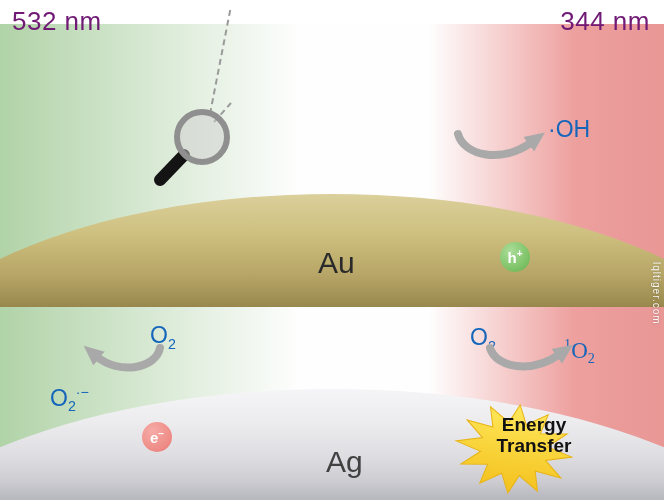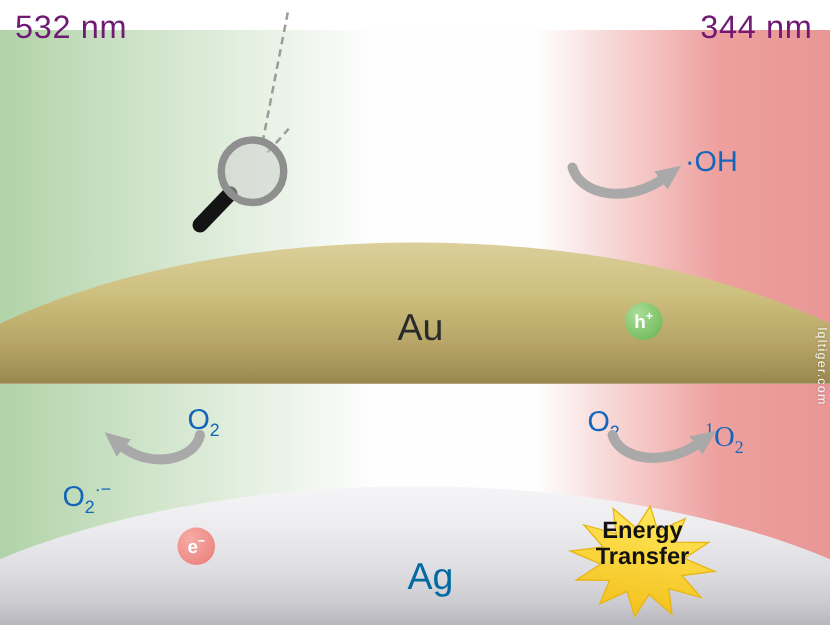--- a/index.html
+++ b/index.html
@@ -17,21 +17,21 @@
   .dome{position:absolute;border-radius:50%;}
   #au-dome{left:-118px;top:170px;width:900px;height:400px;
     background:linear-gradient(180deg,#dbcf9b 0%,#cec07f 10%,#b7a667 20%,#9e8d51 27%,#8a7a42 31%,#857640 100%);}
   #ag-dome{left:-148px;top:82px;width:960px;height:420px;
     background:linear-gradient(180deg,#f5f5f7 0%,#ececef 8%,#dedee2 16%,#ccccd1 22%,#b8b8bf 26%,#adadb4 100%);}
   .abs{position:absolute;}
   .wavelength{font-size:26px;color:#701a75;letter-spacing:.5px;}
   .chem{font-size:23px;color:var(--accent_blue,#1566bb);white-space:nowrap;}
   .chem sub,.chem sup{font-size:62%;}
   .particle-label{font-size:30px;color:#2a2a2a;}
-  #ag-label{color:#0369a1;}
+  #ag-label{color:#404040;}
   .carrier{width:30px;height:30px;border-radius:50%;color:#fff;font-size:15px;font-weight:bold;
     display:flex;align-items:center;justify-content:center;line-height:1;}
   .carrier sup{font-size:10px;margin-top:-6px;}
   #hole-circle{background:radial-gradient(circle at 35% 30%,#aadd98,var(--hole_green,#7ac063) 70%,#5ea84c);}
   #electron-circle{background:radial-gradient(circle at 35% 30%,#f6aba7,var(--electron_red,#ee8a85) 70%,#e06a66);}
   #inset-box{left:231px;top:3px;width:194px;height:102px;background:#fff;
     border:2px dashed #999;border-radius:10px;}
   #inset-box svg{display:block;margin:0 auto;}
   .struct{stroke:#1a1a1a;stroke-width:2;fill:none;}
   .struct-thin{stroke:#1a1a1a;stroke-width:1.6;fill:none;}
@@ -125,17 +125,17 @@
 
   <svg class="abs" style="left:448px;top:396px;" width="132" height="106" viewBox="0 0 120 100">
     <defs>
       <linearGradient id="sg" x1="0" y1="0" x2="0" y2="1">
         <stop offset="0" stop-color="#ffe95c"></stop>
         <stop offset="1" stop-color="#f3c01c"></stop>
       </linearGradient>
     </defs>
     <polygon transform="rotate(8 60 50)" fill="url(#sg)" stroke="#e8b518" stroke-width="1" points="115,50 90.9,43.5 107.6,29 82.6,32.3 87.5,13.6 68.3,25.8 60,8 51.7,25.8 32.5,13.6 37.4,32.3 12.4,29 29.1,43.5 5,50 29.1,56.5 12.4,71 37.4,67.7 32.5,86.4 51.7,74.2 60,92 68.3,74.2 87.5,86.4 82.6,67.7 107.6,71 90.9,56.5"></polygon>
   </svg>
-  <div class="abs" id="energy-text" style="left:448px;top:414px;">Energy Transfer</div>
+  <div class="abs" id="energy-text" style="left:468px;top:414px;">Energy Transfer</div>
 
   <div class="abs" id="watermark">lqltiger.com</div>
 
 </div>
 
 </body></html>

